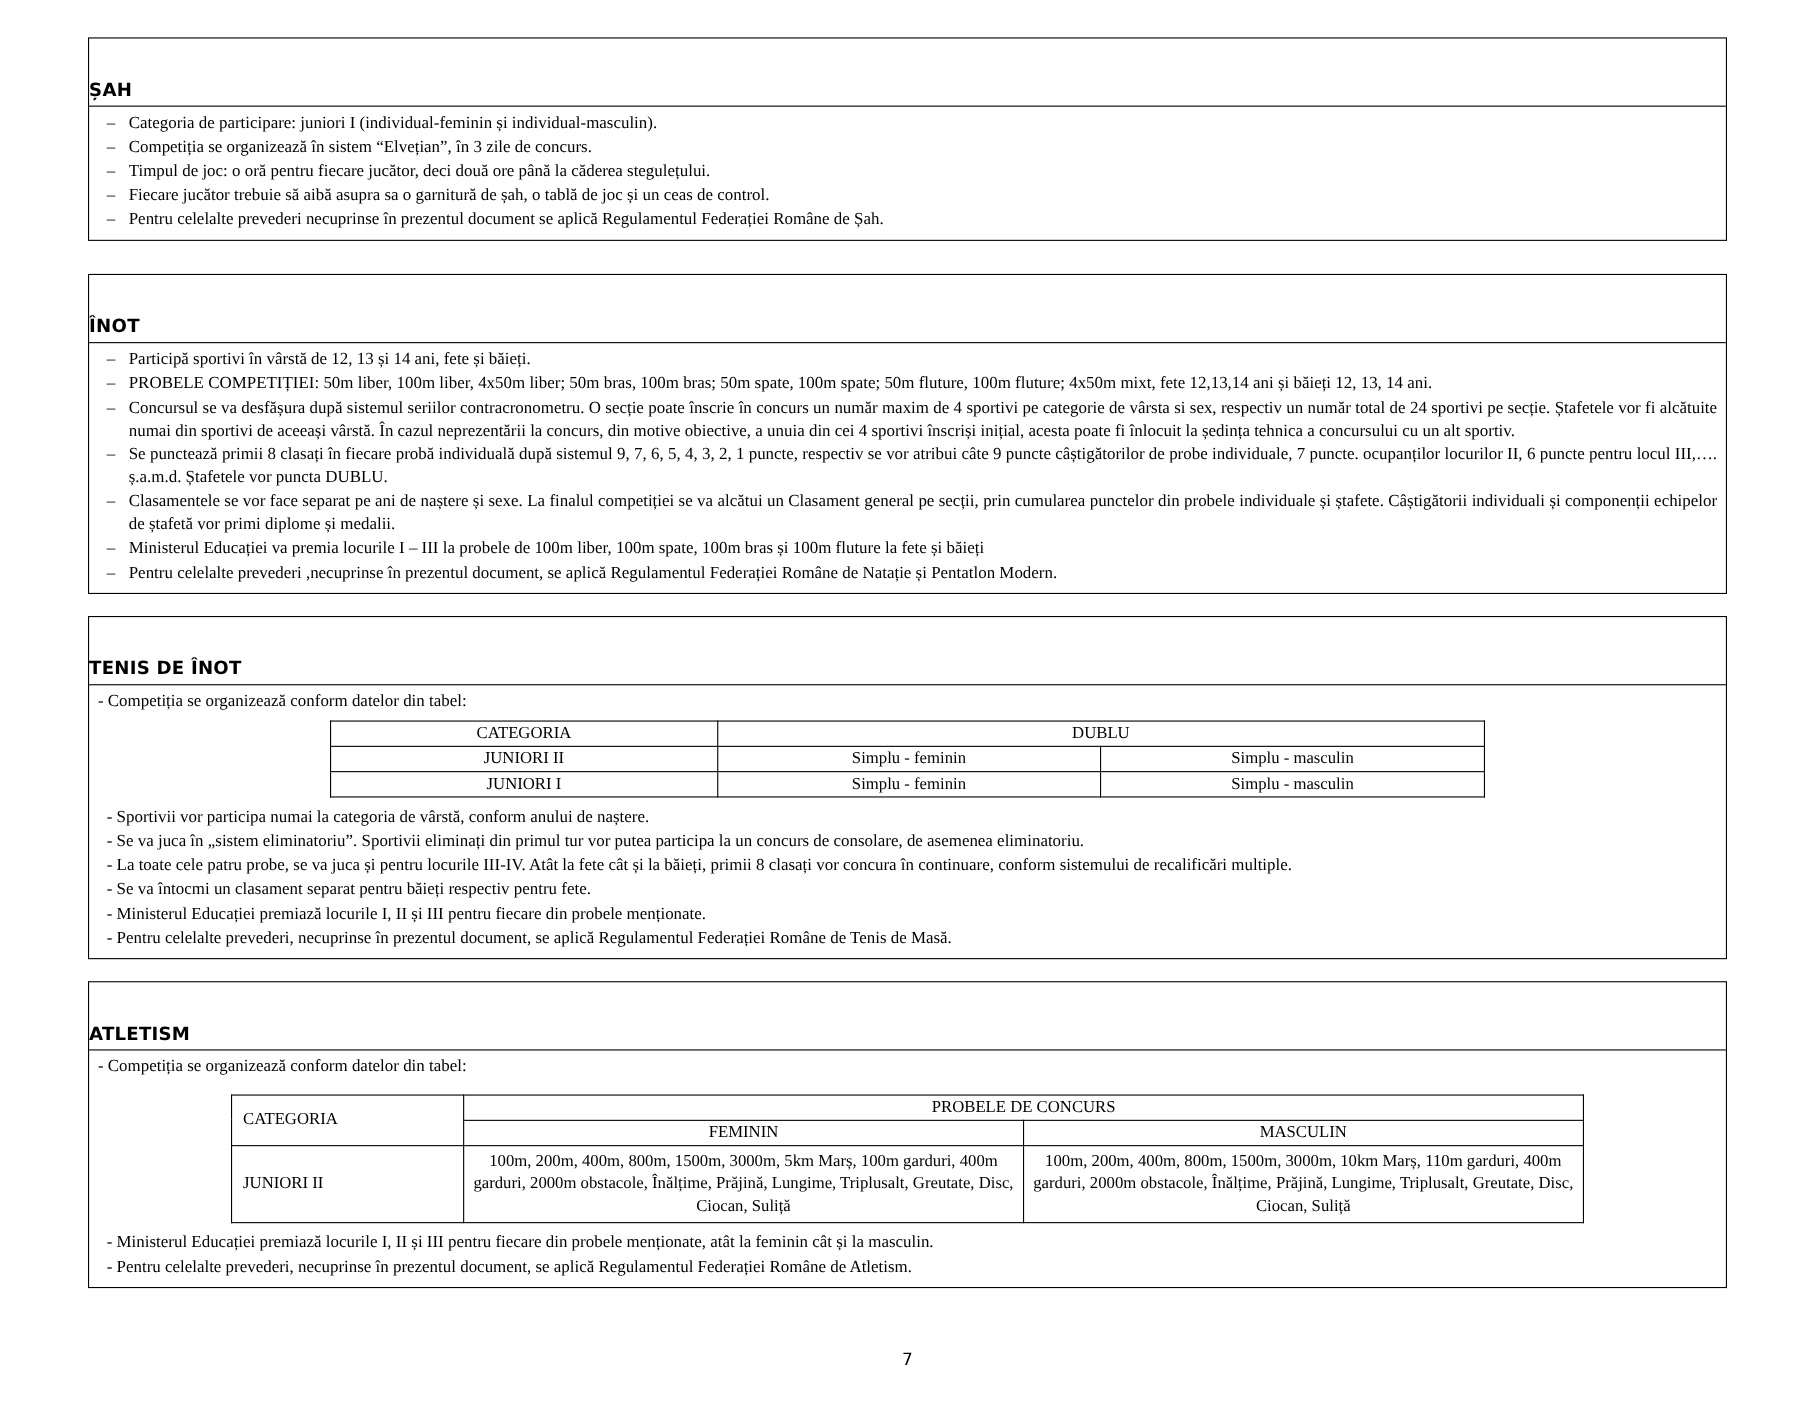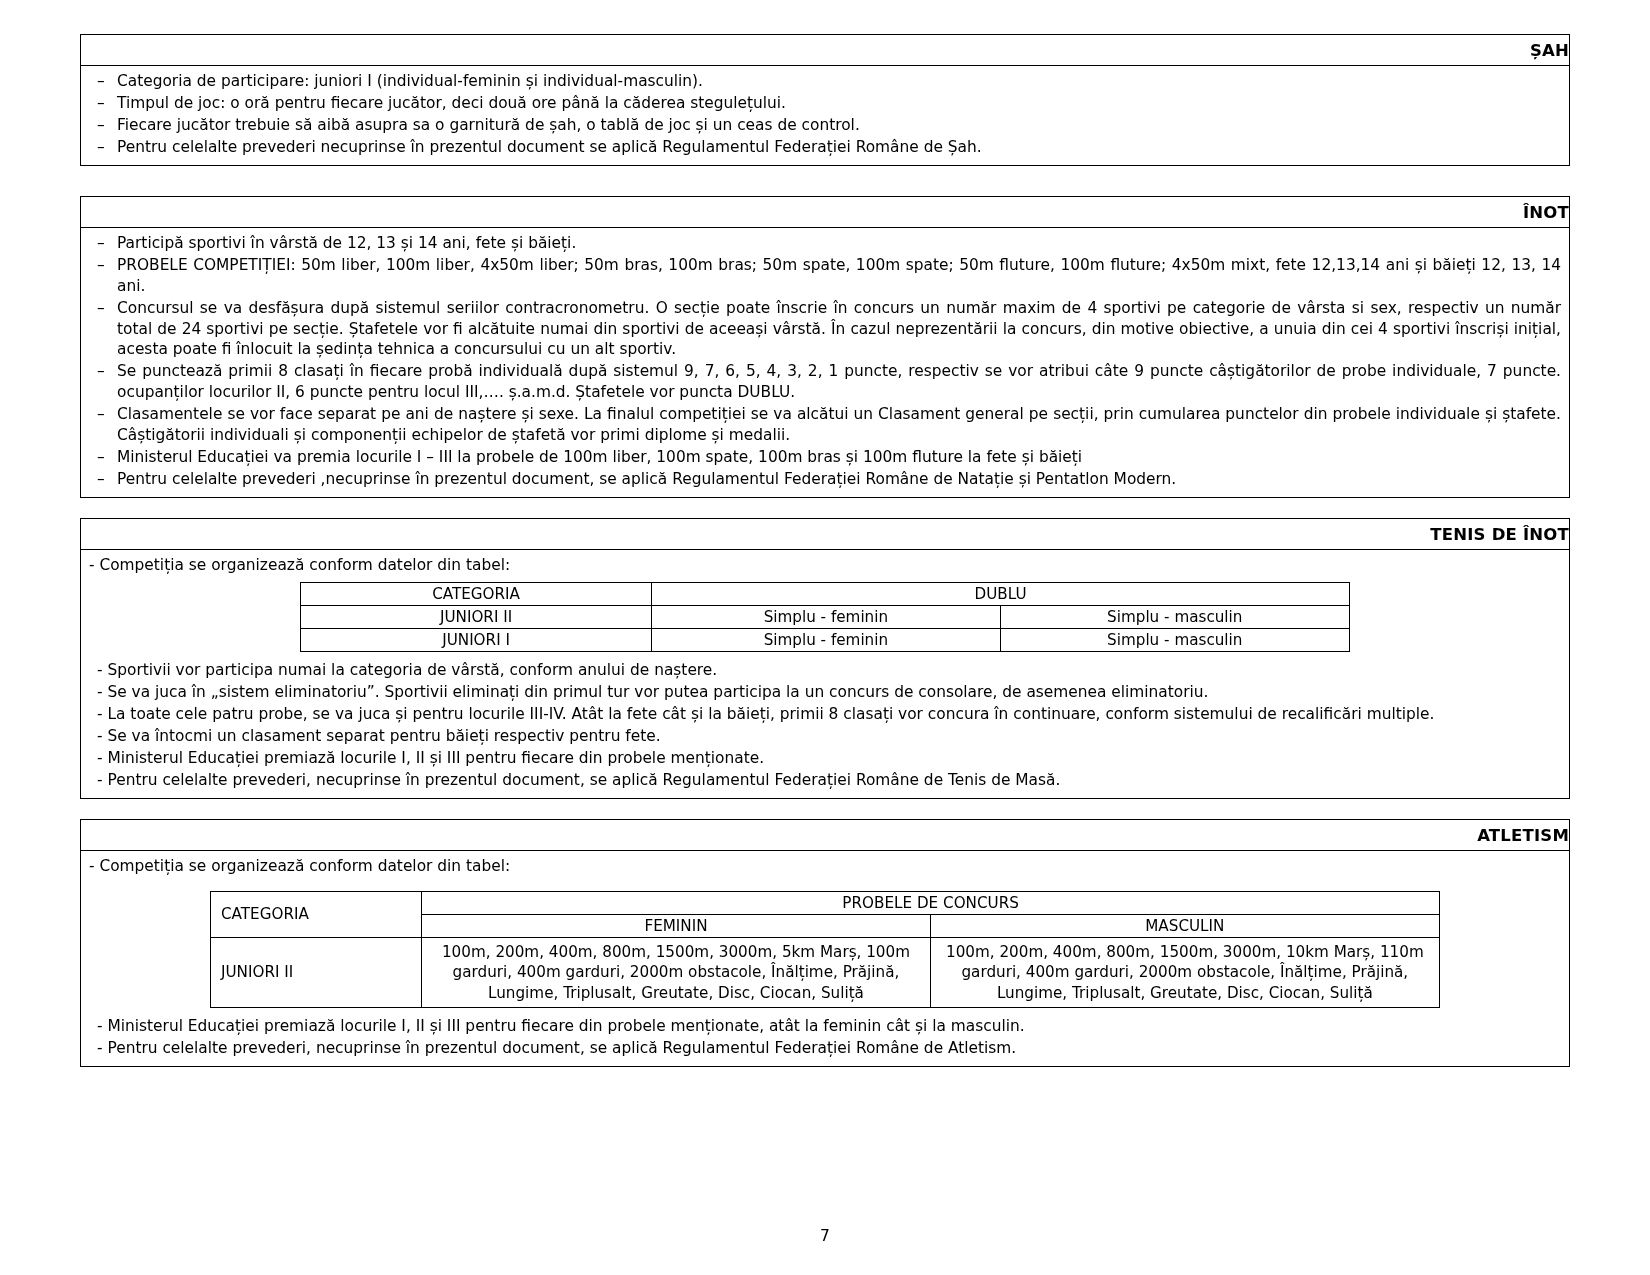--- a/index.html
+++ b/index.html
@@ -19,29 +19,31 @@
     height: 1275px;
     box-sizing: border-box;
     padding: 34px 80px 0 80px;
   }
   .section {
     border: 1px solid #000;
     box-sizing: border-box;
     margin-bottom: 0;
   }
   .section-title {
-    text-align: right;
+    text-align: left;
     font-size: 16.5px;
     font-weight: bold;
     padding: 6px 0 5px 0;
     border-bottom: 1px solid #000;
     letter-spacing: 0.2px;
+    margin-top: 31px;
   }
   .section-body {
     padding: 5px 8px 6px 8px;
+    font-family: Liberation Serif, serif;
   }
   ul.dash {
     list-style: none;
     margin: 0;
     padding: 0;
   }
   ul.dash > li {
     position: relative;
     padding-left: 28px;
     font-size: 15.4px;
@@ -119,20 +121,21 @@
 </head>
 <body>
 
 <div class="page">
 
   <div class="section">
     <div class="section-title">ȘAH</div>
     <div class="section-body">
       <ul class="dash">
         <li>Categoria de participare: juniori I (individual-feminin și individual-masculin).</li>
+        <li>Competiția se organizează în sistem “Elvețian”, în 3 zile de concurs.</li>
         <li>Timpul de joc: o oră pentru fiecare jucător, deci două ore până la căderea stegulețului.</li>
         <li>Fiecare jucător trebuie să aibă asupra sa o garnitură de șah, o tablă de joc și un ceas de control.</li>
         <li>Pentru celelalte prevederi necuprinse în prezentul document se aplică Regulamentul Federației Române de Șah.</li>
       </ul>
     </div>
   </div>
 
   <div class="gap"></div>
 
   <div class="section">

